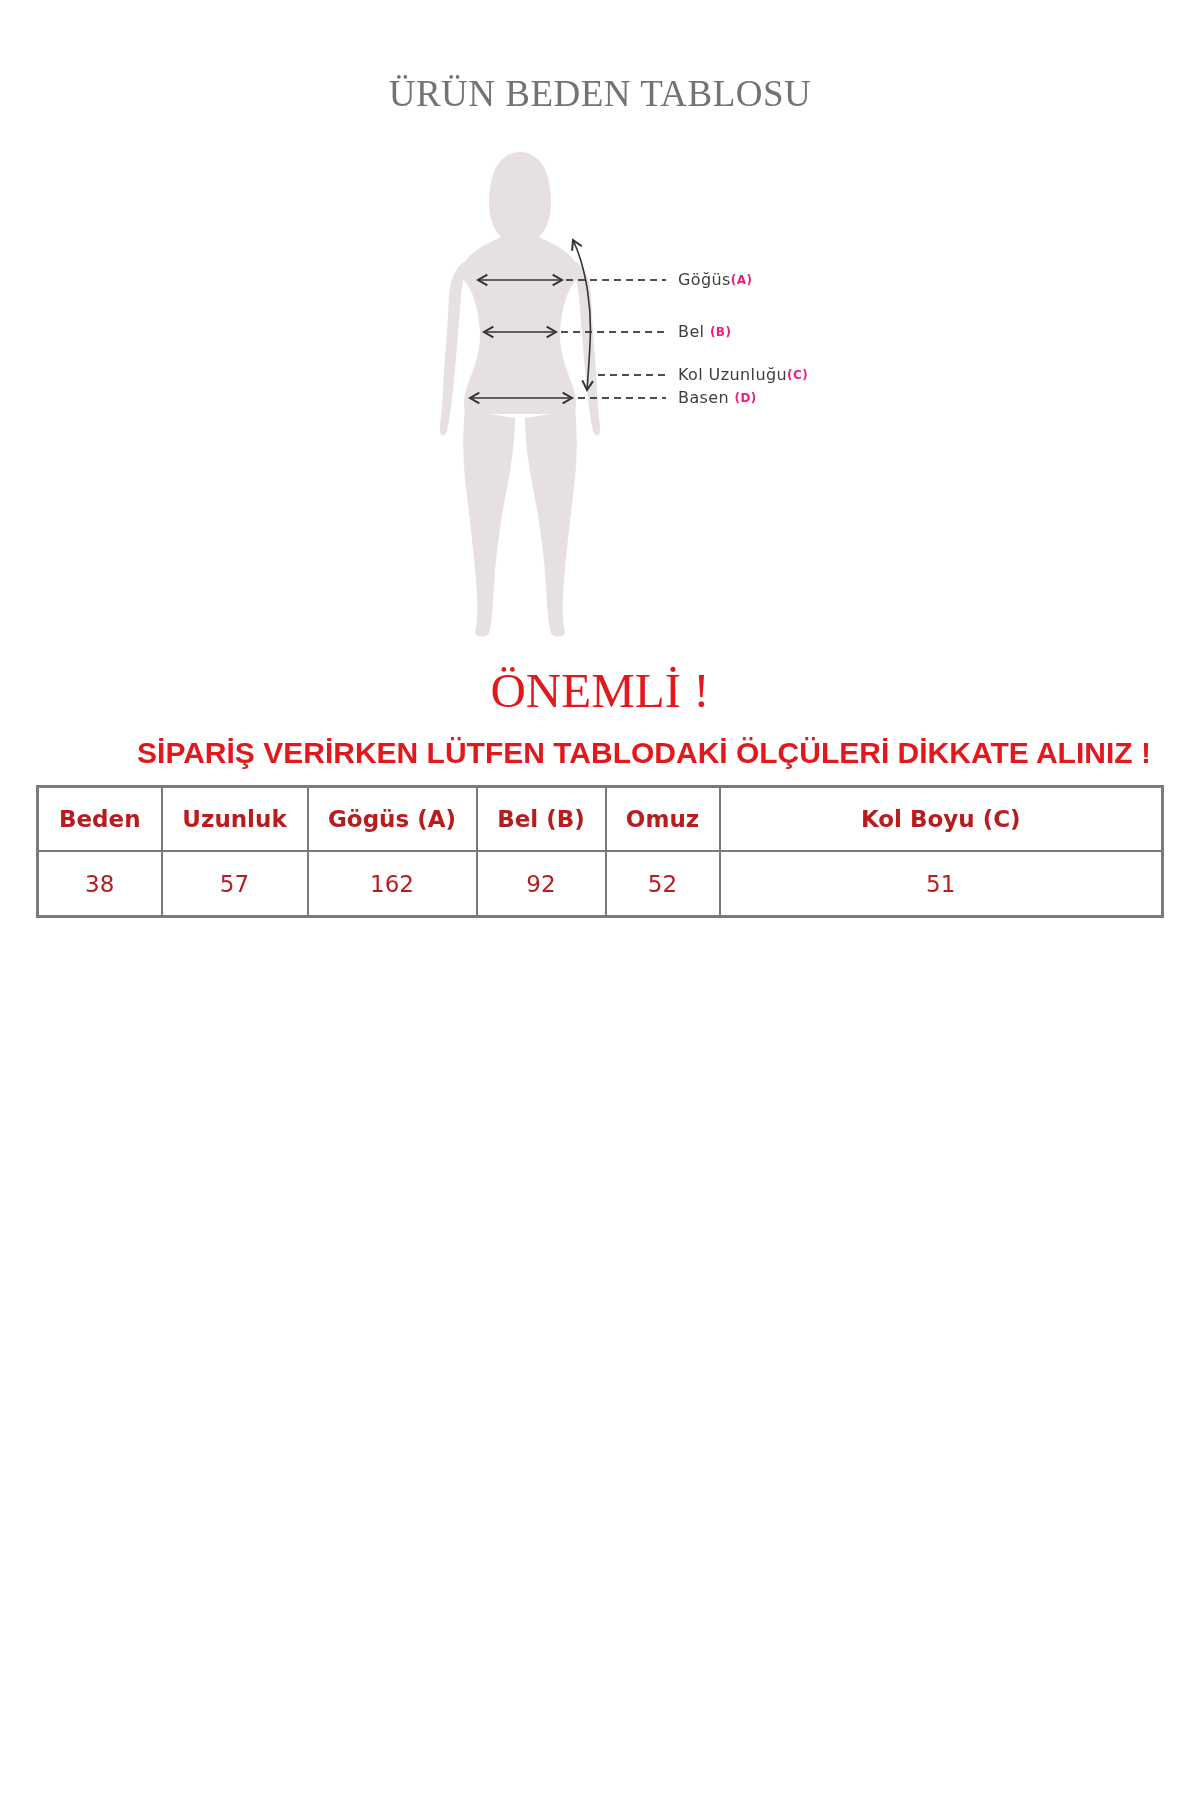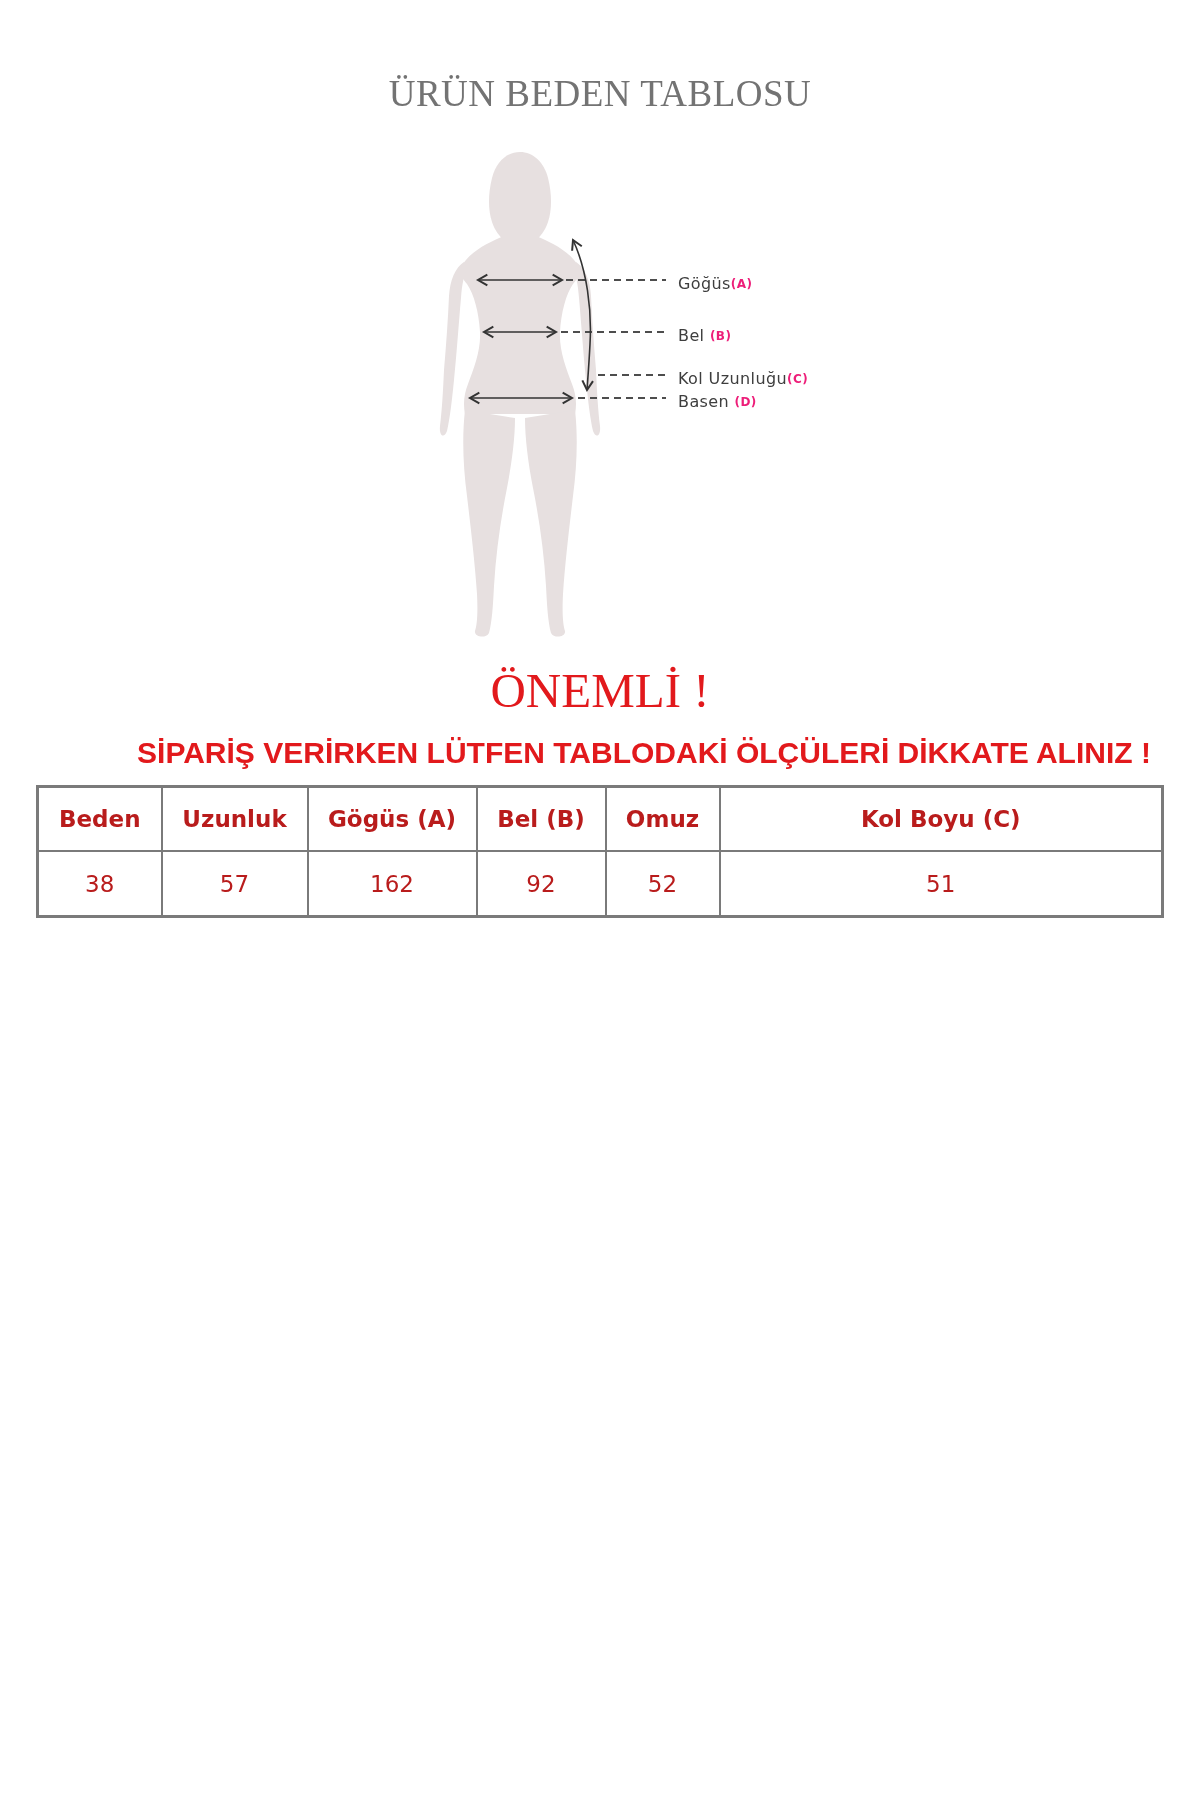--- a/index.html
+++ b/index.html
@@ -15,21 +15,21 @@
     color:#737373; letter-spacing:0.5px; margin:0;
   }
 
   
   .diagram { position:absolute; left:360px; top:148px; width:460px; height:500px; }
   .diagram svg { position:absolute; left:0; top:0; width:460px; height:500px; }
   .sil { fill:var(--silhouette-fill,#e7e0e0); stroke:none; }
   .arr { stroke:#333333; stroke-width:1.6; fill:none; }
   .dash { stroke:#4d4d4d; stroke-width:2; stroke-dasharray:7 5; fill:none; }
   .mlabel {
-    position:absolute; left:318px; height:20px; line-height:28px;
+    position:absolute; left:318px; height:20px; line-height:20px;
     font-size:16px; color:#3e3e3e; white-space:nowrap; letter-spacing:0.4px;
   }
   .mlabel .letter {
     font-size:12px; font-weight:bold; color:var(--accent-pink,#ed1e79);
     position:relative; top:-1px;
   }
   .mlabel-chest { top:122px; }
   .mlabel-waist { top:174px; }
   .mlabel-arm   { top:217px; }
   .mlabel-hip   { top:240px; }

